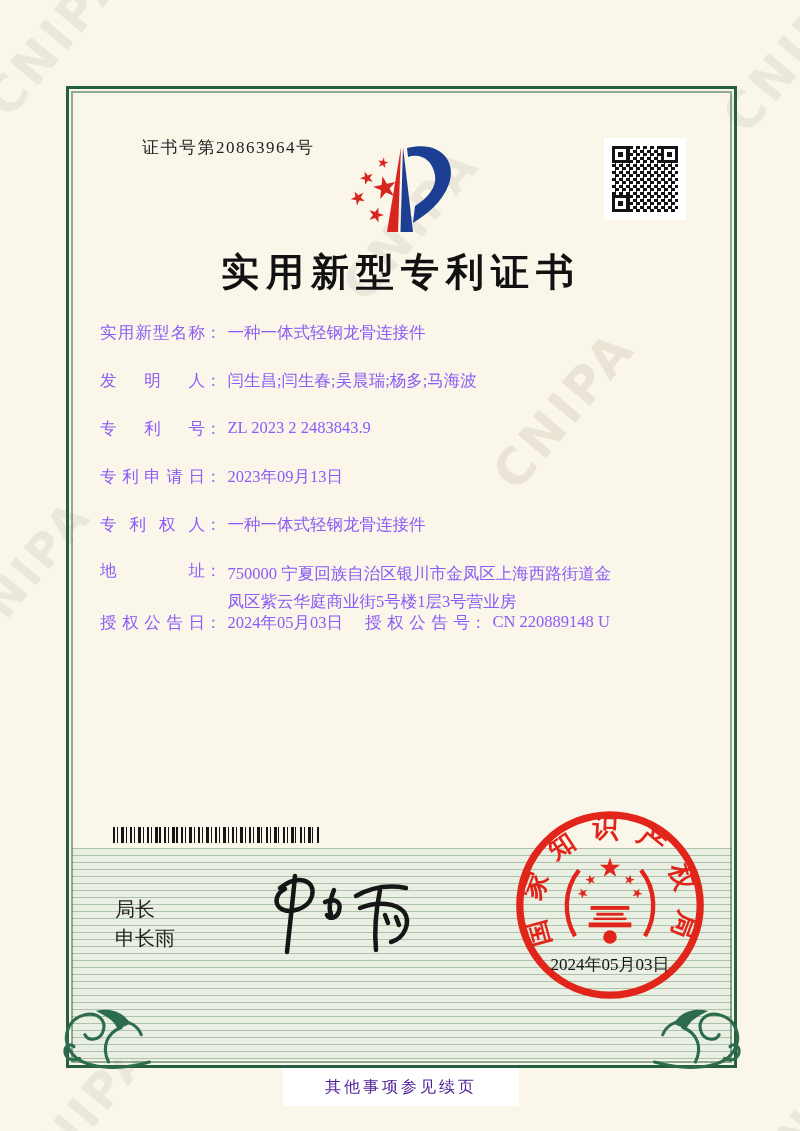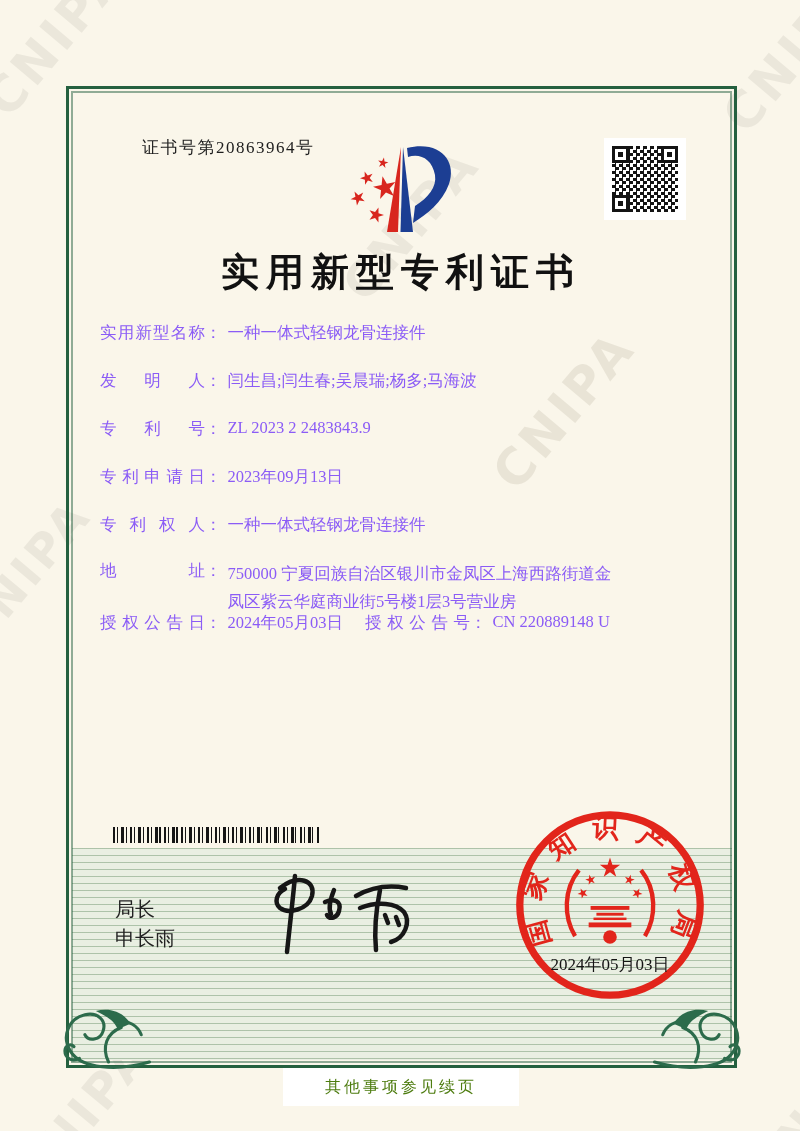--- a/index.html
+++ b/index.html
@@ -59,21 +59,21 @@
   .signer{position:absolute;left:115px;top:895px;font-family:"Liberation Sans","DejaVu Sans",sans-serif;
           font-size:20px;color:#222;line-height:29px;}
   .autograph{position:absolute;left:228px;top:862px;}
 
   .seal{position:absolute;left:513px;top:808px;width:194px;height:194px;}
 
   .pageinfo{position:absolute;left:66px;top:1026px;width:671px;text-align:center;
             font-size:13.5px;color:#222;}
   .contnote{position:absolute;left:283px;top:1068px;width:236px;height:38px;background:#ffffff;
             display:flex;align-items:center;justify-content:center;
-            font-size:16px;letter-spacing:3px;color:#4d7c0f;}
+            font-size:16px;letter-spacing:3px;color:#4c1d95;}
 
   .orn{position:absolute;width:100px;height:78px;}
   .orn.right{transform:scaleX(-1);}
 </style>
 </head>
 <body>
 
 <div class="page">
 
   <svg width="0" height="0" style="position:absolute">

